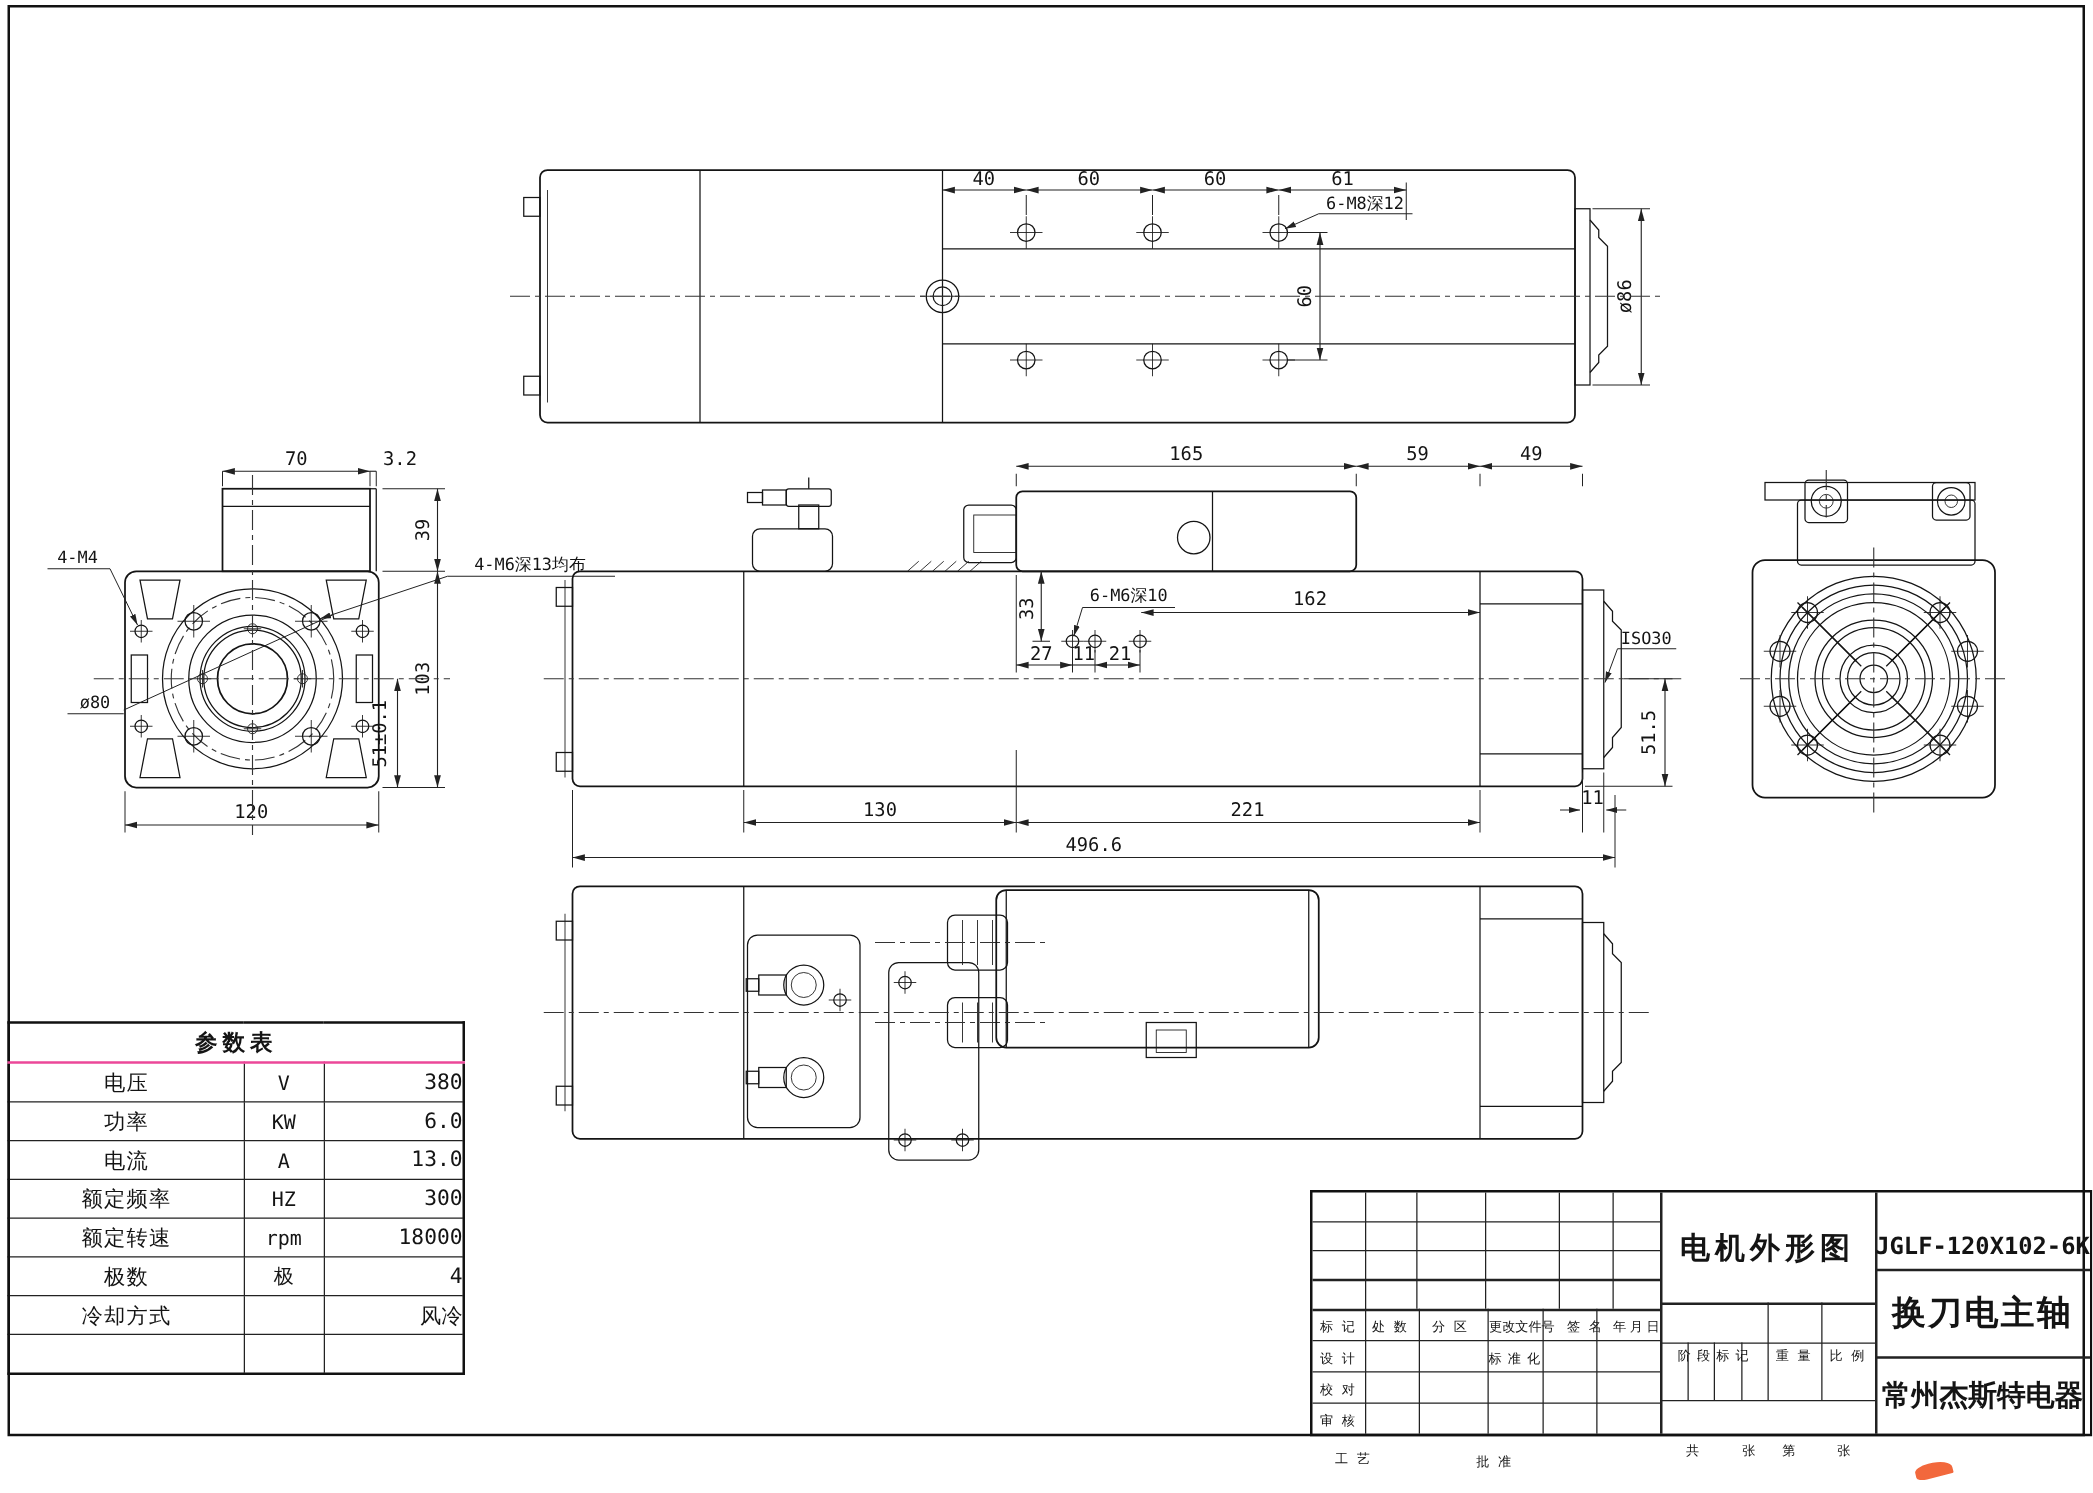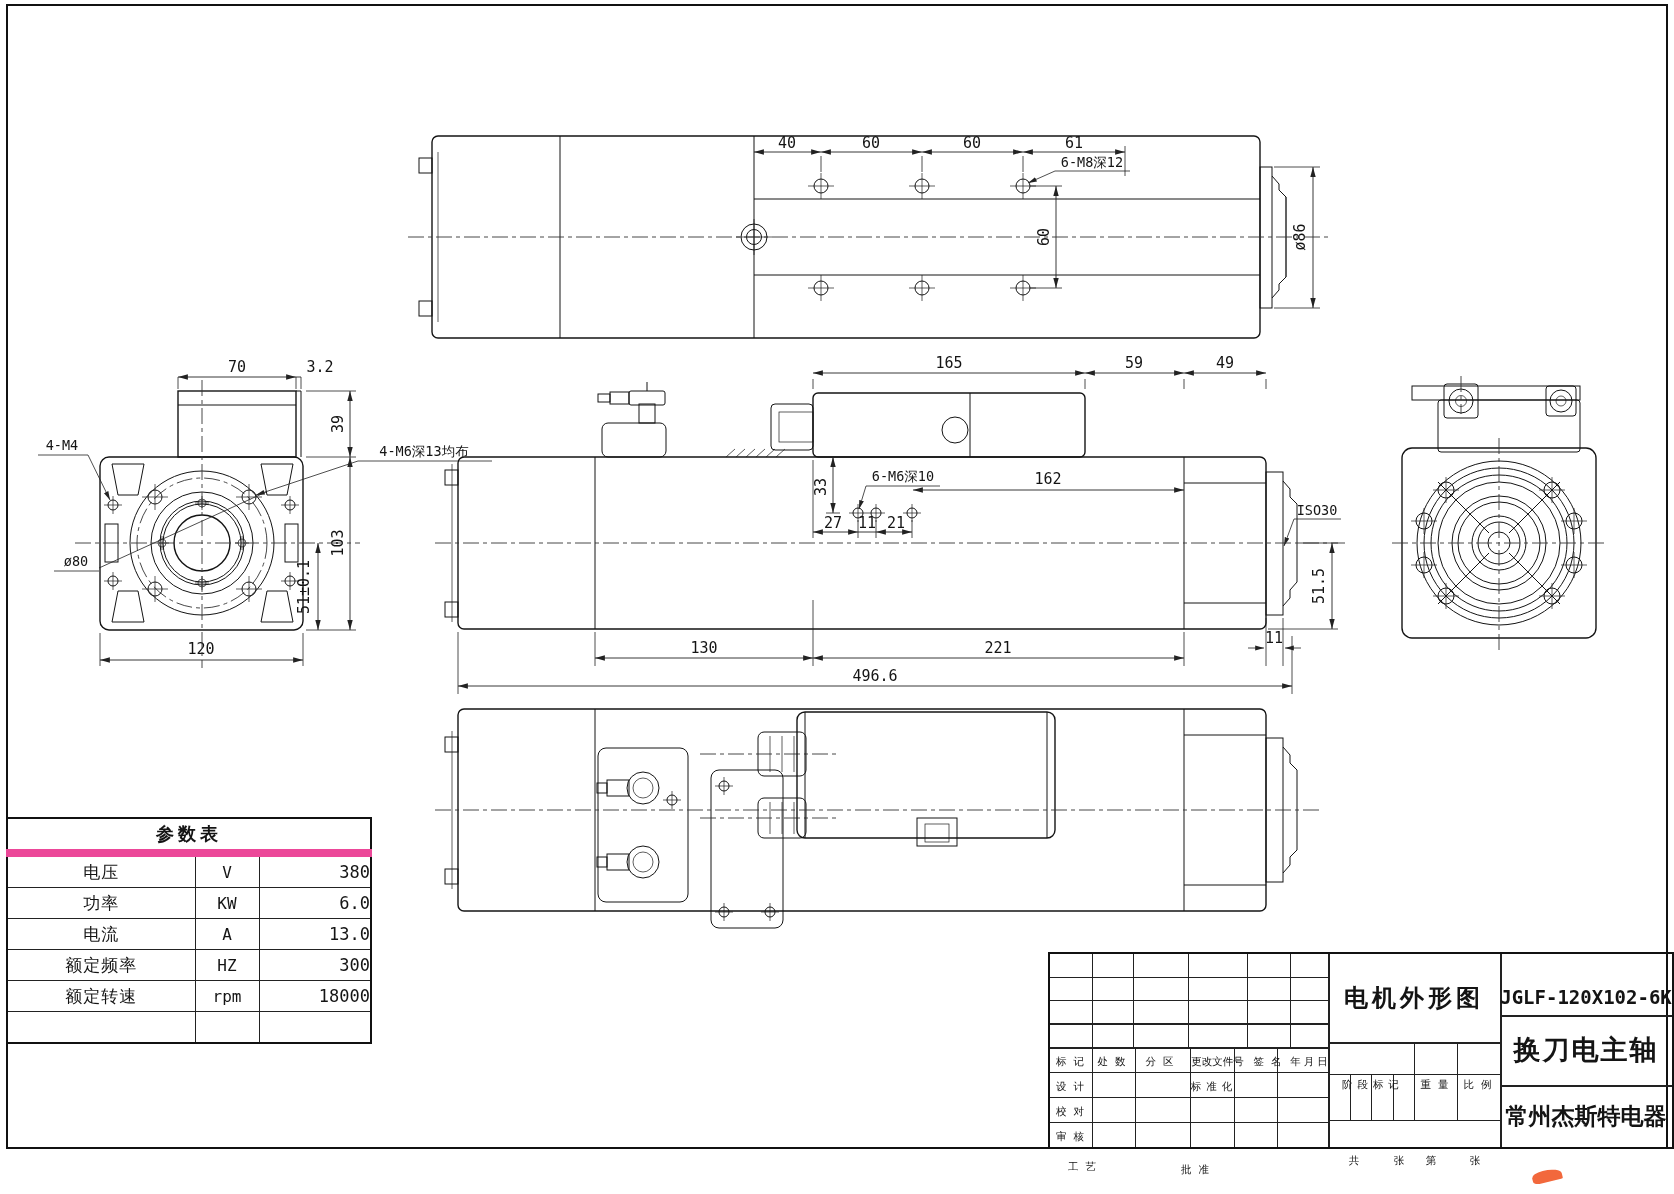--- a/index.html
+++ b/index.html
@@ -12,21 +12,21 @@
   .th{fill:none;stroke:#1a1a1a;stroke-width:0.7;}
   .cl{fill:none;stroke:#333;stroke-width:0.9;stroke-dasharray:16 4 4 4;}
   .dim{fill:none;stroke:#222;stroke-width:0.9;}
   .ext{fill:none;stroke:#222;stroke-width:0.8;}
   .dim-t{font-family:"DejaVu Sans Mono",monospace;font-size:15px;}
   .note-t{font-family:"DejaVu Sans Mono","DejaVu Sans",monospace;font-size:13.5px;}
   
   #ptable{position:absolute;left:6px;top:817px;width:364px;border-collapse:collapse;
           border:2.5px solid #111;table-layout:fixed;}
   #ptable td{border:1.2px solid #222;height:30px;padding:0;overflow:hidden;}
-  #ptable .pt-title{font-size:18px;font-weight:bold;text-align:center;letter-spacing:4px;border-bottom:8px solid #ec4899;}
+  #ptable .pt-title{font-size:18px;font-weight:bold;text-align:center;letter-spacing:4px;border-bottom:2px solid #ec4899;}
   .pt-name{font-size:17px;text-align:center;letter-spacing:1px;}
   .pt-unit{font-family:"DejaVu Sans Mono",monospace;font-size:16px;text-align:center;}
   .pt-val{font-family:"DejaVu Sans Mono",monospace;font-size:17px;text-align:right;padding-left:8px!important;}
   
   #tblock{position:absolute;left:1048px;top:952px;width:622px;height:193px;border:2.5px solid #111;}
   .vl,.hl{position:absolute;background:#222;}
   .tb-t{position:absolute;display:flex;align-items:center;justify-content:center;
         font-size:10.5px;letter-spacing:2px;white-space:nowrap;margin-top:27px;}
   .tb-big{position:absolute;display:flex;align-items:center;justify-content:center;white-space:nowrap;}
   #logo-frag{position:absolute;left:1532px;top:1170px;width:30px;height:12px;background:#f2683c;
@@ -395,20 +395,30 @@
           <td class="pt-name">额定频率</td>
           <td class="pt-unit">HZ</td>
           <td class="pt-val">300</td>
         </tr>
     <tr>
           <td class="pt-name">额定转速</td>
           <td class="pt-unit">rpm</td>
           <td class="pt-val">18000</td>
         </tr>
     <tr>
+          <td class="pt-name">极数</td>
+          <td class="pt-unit">极</td>
+          <td class="pt-val">4</td>
+        </tr>
+    <tr>
+          <td class="pt-name">冷却方式</td>
+          <td class="pt-unit"></td>
+          <td class="pt-val">风冷</td>
+        </tr>
+    <tr>
           <td class="pt-name"></td>
           <td class="pt-unit"></td>
           <td class="pt-val"></td>
         </tr>
   </tbody>
     </table>
 
   
   <div id="tblock">
 

